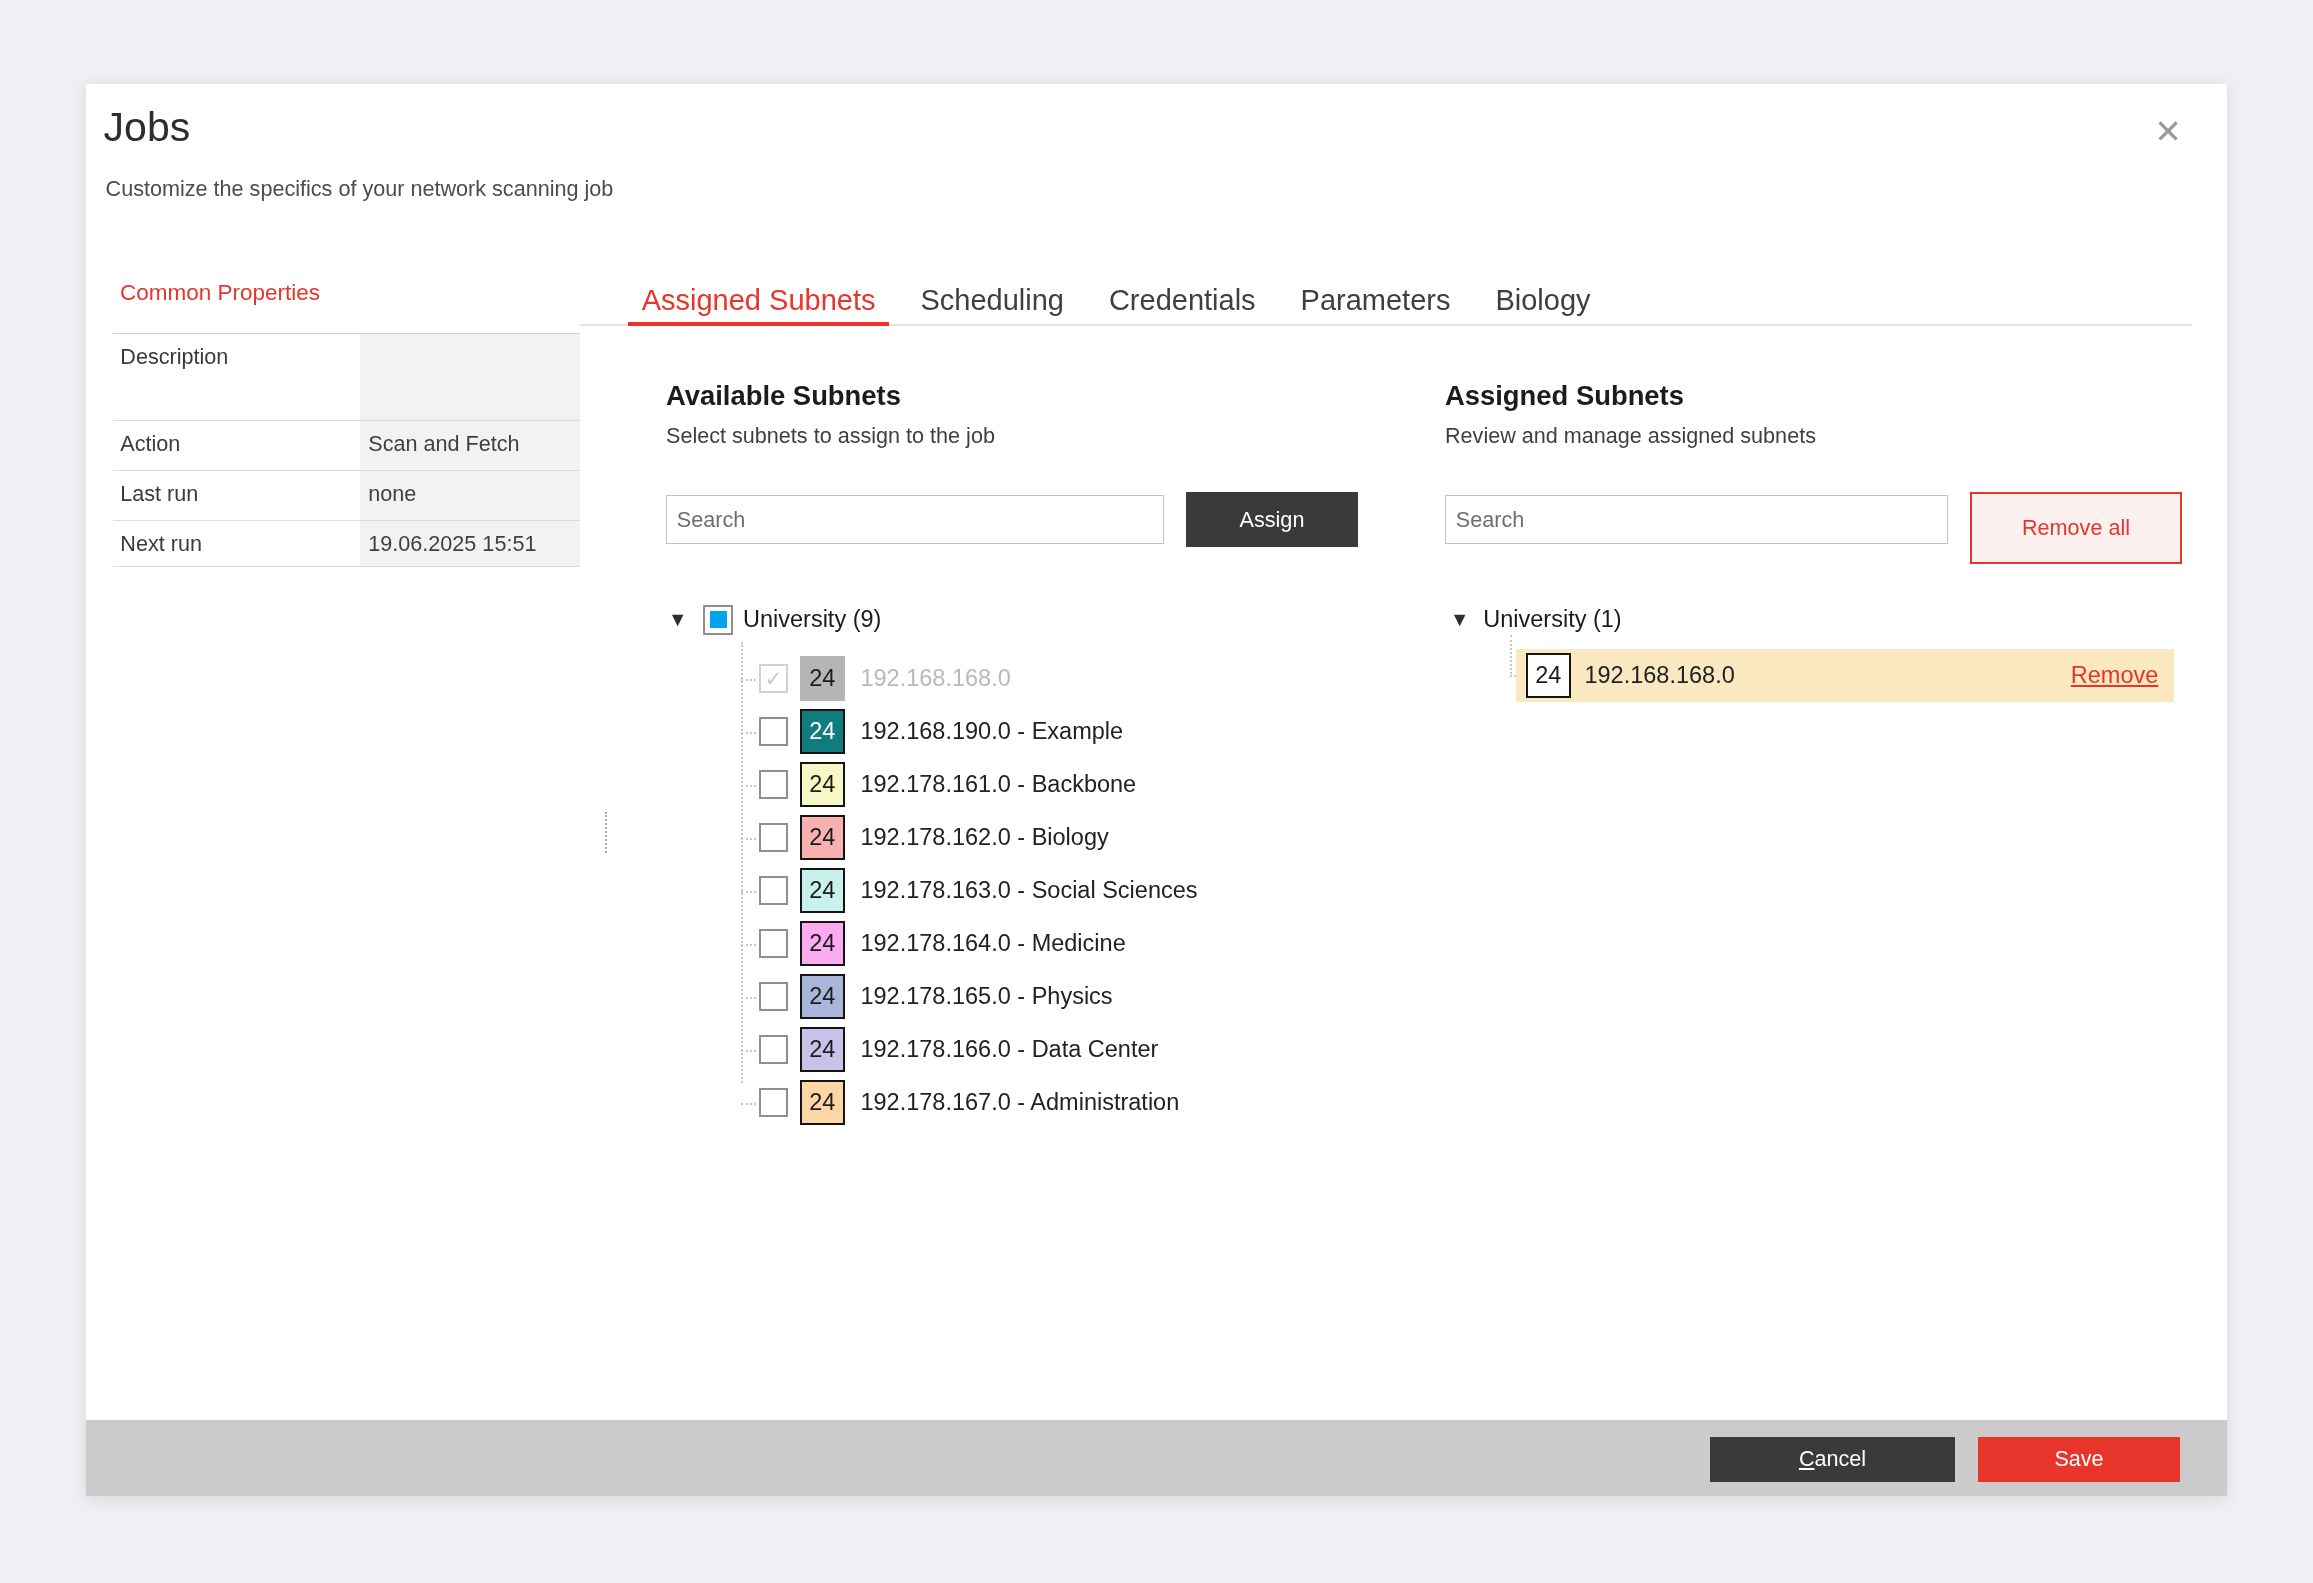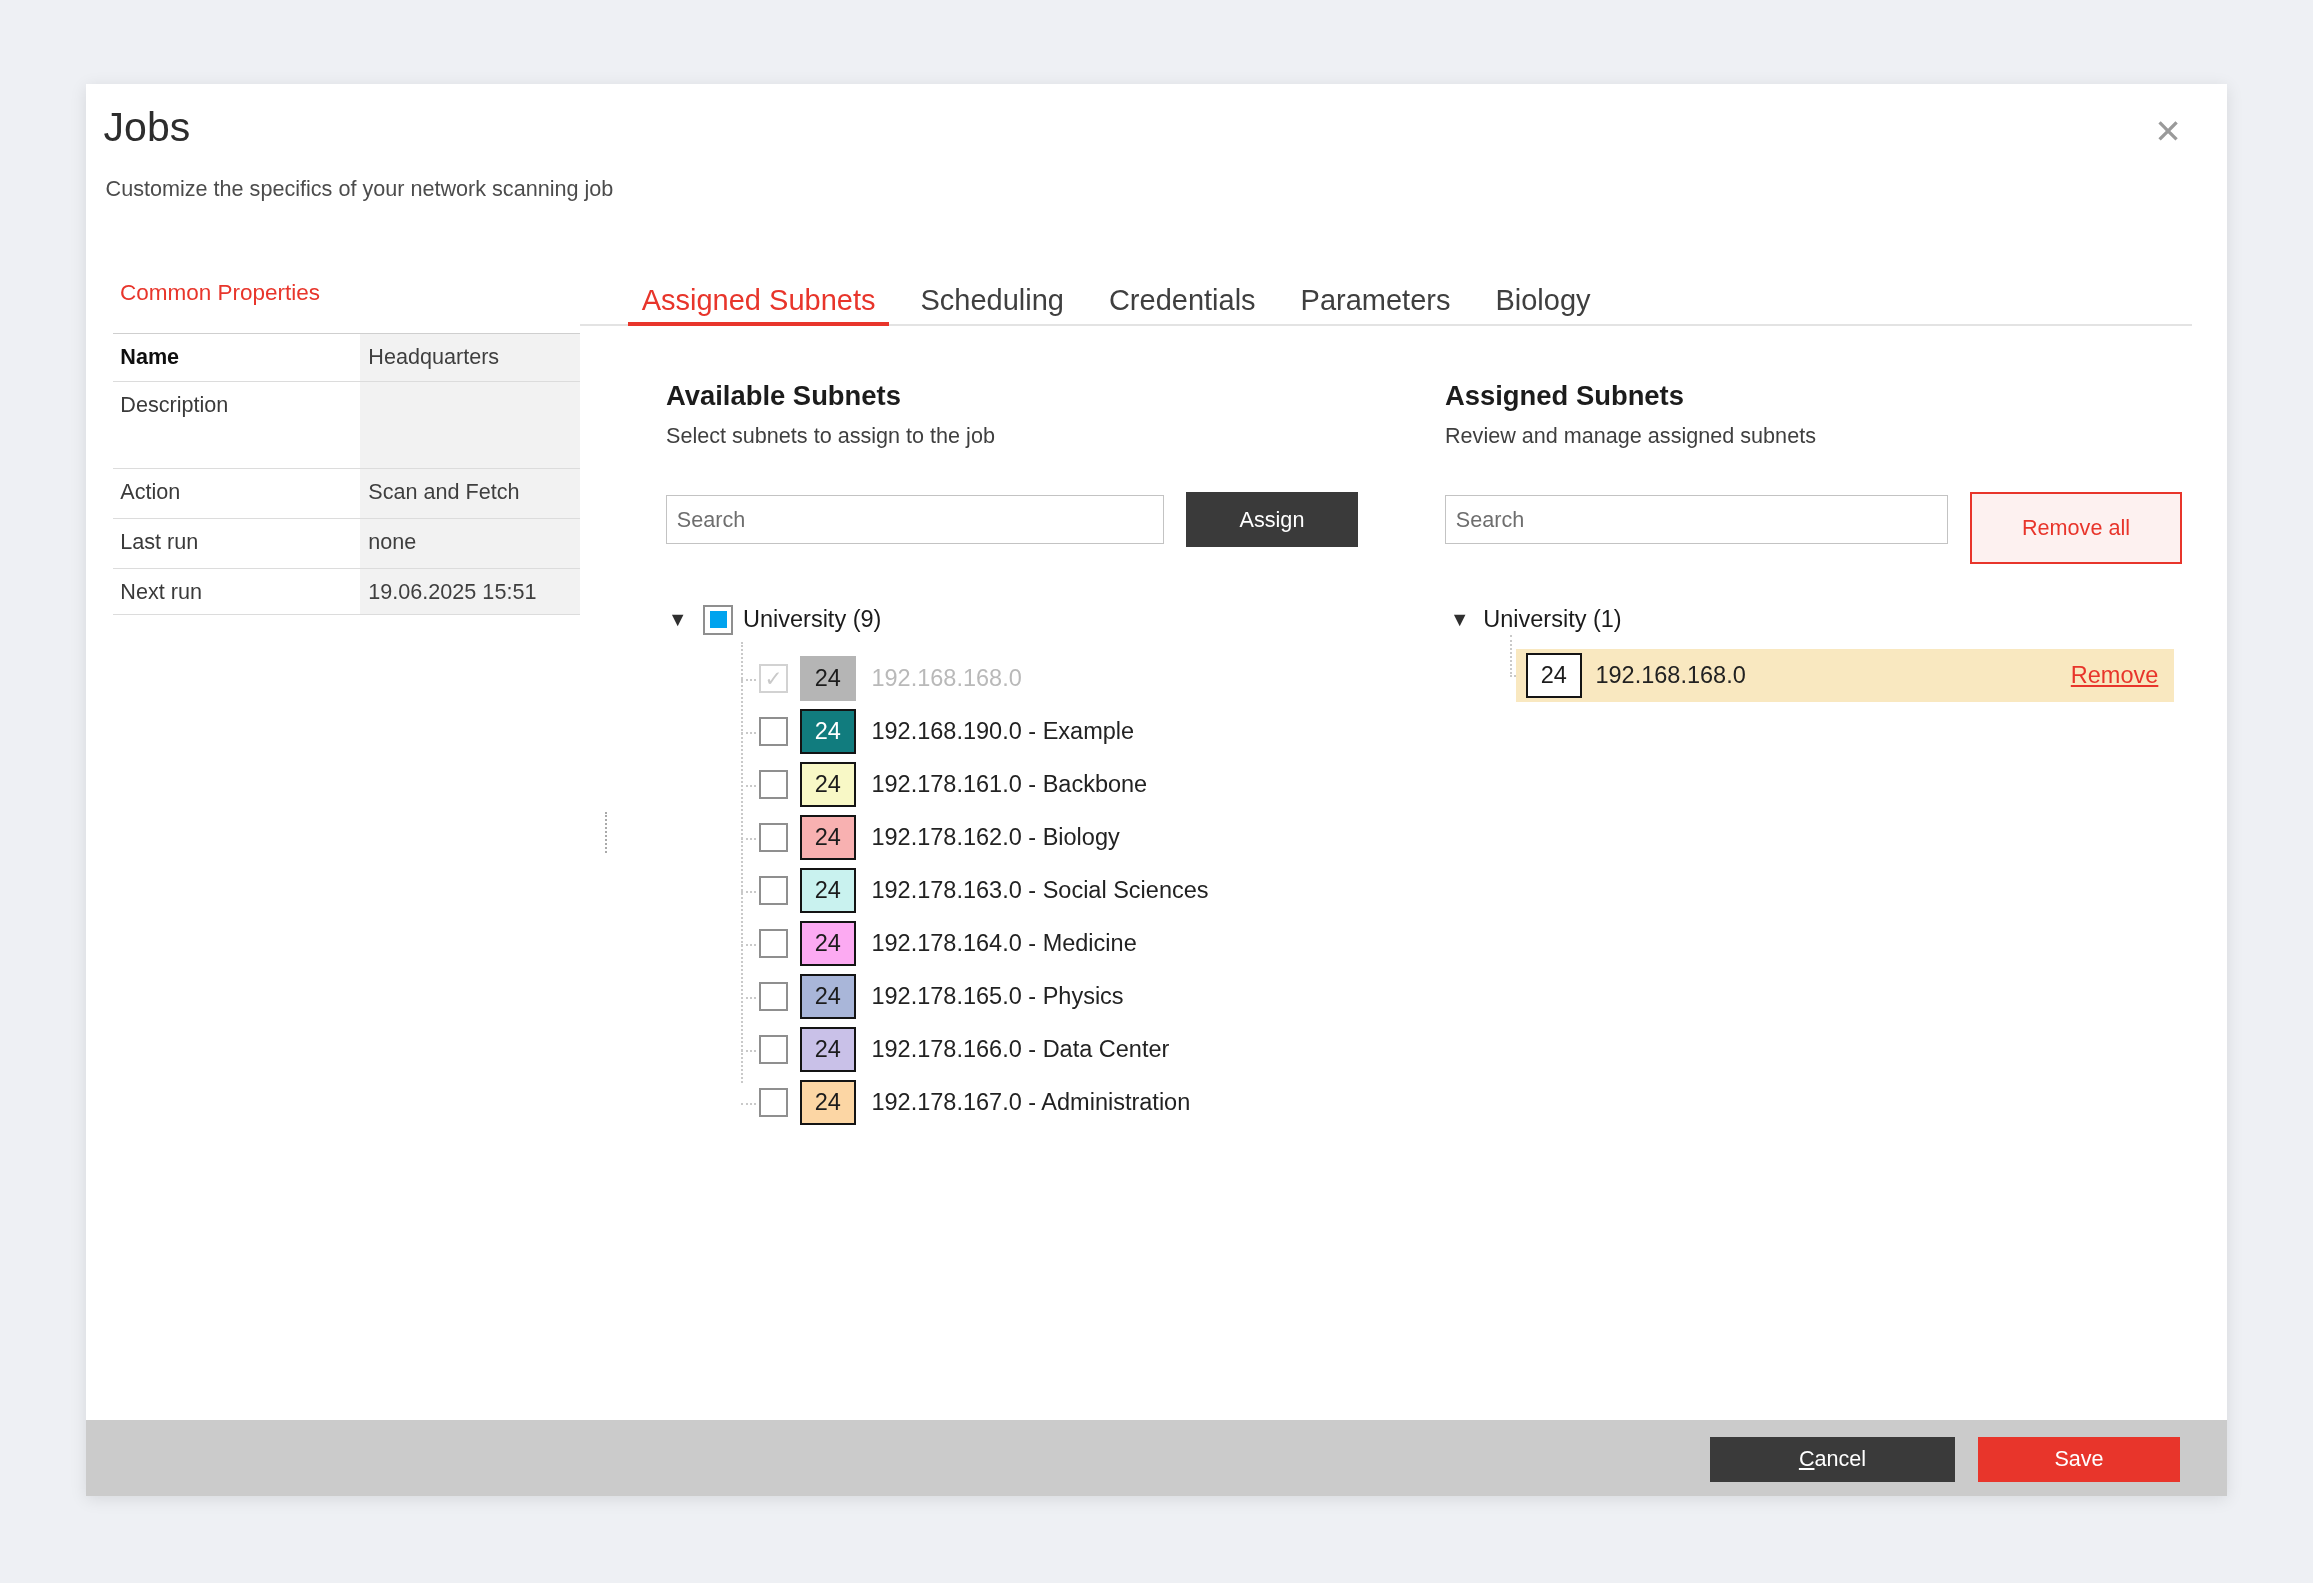--- a/index.html
+++ b/index.html
@@ -70,21 +70,21 @@
   .expander{font-size:19.6px;color:#2f2f2f;width:27.4px;flex:none;cursor:pointer;}
   .tree-root .cb{margin-left:7.8px;}
   .group-label{font-size:23.5px;color:#1b1b1b;margin-left:9.8px;white-space:nowrap;}
   #asg-root .group-label{margin-left:5.9px;}
 
   .children{position:absolute;}
   #avail-children{left:673px;top:568px;}
   .children.withlines::before{content:"";position:absolute;left:-17.6px;top:-9.8px;height:calc(100% - 36px);border-left:2px dotted #c9c9c9;}
   .trow{display:flex;align-items:center;height:53px;position:relative;}
   .trow::before{content:"";position:absolute;left:-17.6px;top:50%;width:14.7px;border-top:2px dotted #c9c9c9;}
-  .badge{width:56px;height:45px;border:2px solid #141414;box-sizing:border-box;background:#fff;flex:none;
+  .badge{width:45px;height:45px;border:2px solid #141414;box-sizing:border-box;background:#fff;flex:none;
          display:flex;align-items:center;justify-content:center;font-size:23.5px;color:#1c1c1c;margin-left:11.8px;}
   .badge.flat{border:none;}
   .badge.light{color:#ffffff;}
   .tlabel{font-size:23.5px;color:#222;margin-left:15.7px;white-space:nowrap;}
   .tlabel.dim{color:#b9b9b9;}
 
   #asg-children{left:1430px;top:565px;width:658px;}
   #asg-children::before{content:"";position:absolute;left:-5.9px;top:-13.7px;height:39px;border-left:2px dotted #c9c9c9;}
   #asg-children::after{content:"";position:absolute;left:-5.9px;top:25.5px;width:5.9px;border-top:2px dotted #c9c9c9;}
   .arow{display:flex;align-items:center;height:53px;background:#f9e8c0;box-sizing:border-box;padding:0 15.7px 0 9.8px;}
@@ -103,24 +103,20 @@
 <body>
 
 <div class="dialog">
 
   <div class="title">Jobs</div>
   <div class="subtitle">Customize the specifics of your network scanning job</div>
   <div class="close">✕</div>
 
   <div class="props-heading">Common Properties</div>
   <div class="props" id="props-rows">
-      <div class="prow" style="height: 47px;">
-        <div class="pl b">Name</div>
-        <div class="pv">Headquarters</div>
-      </div>
       <div class="prow" style="height: 86px;">
         <div class="pl">Description</div>
         <div class="pv"></div>
       </div>
       <div class="prow" style="height: 49px;">
         <div class="pl">Action</div>
         <div class="pv">Scan and Fetch</div>
       </div>
       <div class="prow" style="height: 49px;">
         <div class="pl">Last run</div>

